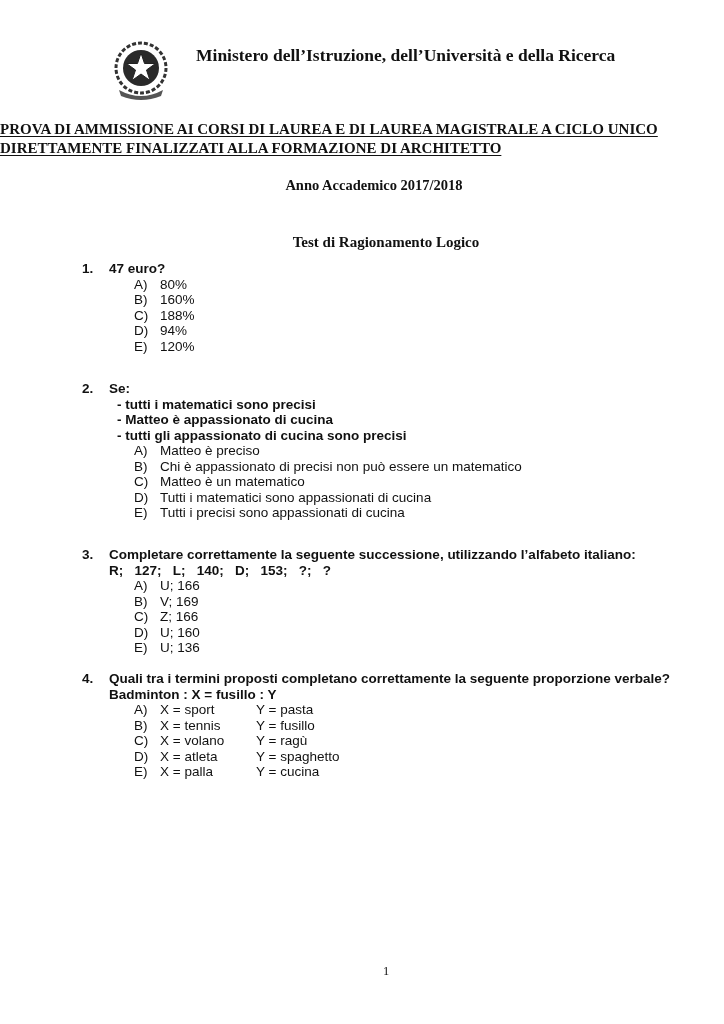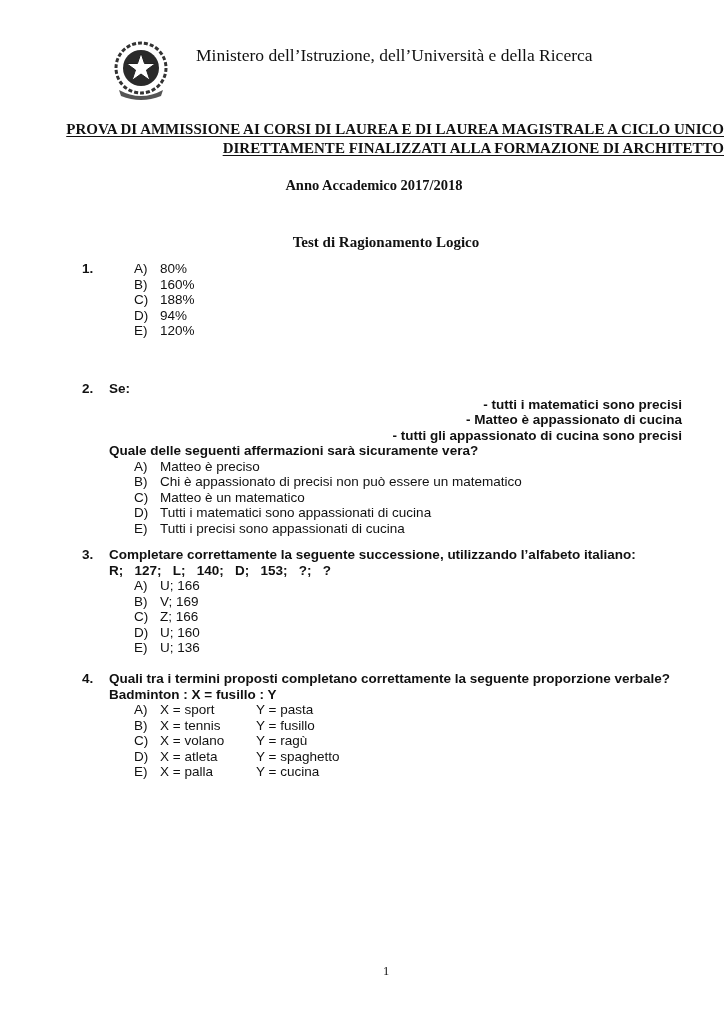--- a/index.html
+++ b/index.html
@@ -1,32 +1,32 @@
 <!DOCTYPE html>
 <html><head>
   <meta charset="utf-8">
   <style>
     html, body { margin: 0; padding: 0; background: #ffffff; }
     body { width: 724px; height: 1024px; position: relative; overflow: hidden; color: #111; }
     .serif { font-family: "Liberation Serif", "DejaVu Serif", serif; }
     .sans { font-family: "Liberation Sans", "DejaVu Sans", sans-serif; }
 
     .emblem { position: absolute; left: 113px; top: 40px; width: 56px; height: 62px; }
-    .ministry { position: absolute; left: 196px; top: 45px; font-size: 17.5px; font-weight: normal; white-space: nowrap; }
+    .ministry { position: absolute; left: 196px; top: 45px; font-size: 17.5px; font-weight: bold; white-space: nowrap; }
 
-    .title-block { position: absolute; left: 0; width: 724px; top: 120px; text-align: right; font-weight: bold; font-size: 15px; line-height: 19px; }
+    .title-block { position: absolute; left: 0; width: 724px; top: 120px; text-align: left; font-weight: bold; font-size: 15px; line-height: 19px; }
     .title-block .line { text-decoration: underline; text-decoration-thickness: 1px; text-underline-offset: 2px; }
     .year { position: absolute; left: 12px; width: 724px; top: 177px; text-align: center; font-weight: bold; font-size: 14.5px; }
     .section { position: absolute; left: 0; width: 772px; top: 234px; text-align: center; font-weight: bold; font-size: 15px; }
     .section span { text-underline-offset: 2px; }
 
     .q { position: absolute; left: 82px; width: 600px; font-size: 13.5px; line-height: 15.5px; }
     .q .stem { font-weight: bold; padding-left: 27px; position: relative; }
     .q .num { position: absolute; left: 0; top: 0; font-weight: bold; }
-    .q .sub { font-weight: bold; padding-left: 35px; text-align: right; }
+    .q .sub { font-weight: bold; padding-left: 35px; }
     .q .opts { padding-left: 52px; }
     .q .opt { display: flex; }
     .q .opt .letter { width: 26px; }
     .q .opt .x { width: 96px; }
 
     .page-num { position: absolute; left: 0; width: 772px; top: 964px; text-align: center; font-size: 12.5px; }
   </style>
 </head>
 <body>
 
@@ -43,20 +43,21 @@
 <div class="title-block serif">
   <div class="line">PROVA DI AMMISSIONE AI CORSI DI LAUREA E DI LAUREA MAGISTRALE A CICLO UNICO</div>
   <div class="line">DIRETTAMENTE FINALIZZATI ALLA FORMAZIONE DI ARCHITETTO</div>
 </div>
 <div class="year serif">Anno Accademico 2017/2018</div>
 <div class="section serif"><span>Test di Ragionamento Logico</span></div>
 
 <div class="q sans" style="top:261px;">
   <div class="stem">
     <span class="num">1.</span>
+    <div>47 euro?</div>
   </div>
   <div class="opts">
     <div class="opt">
         <span class="letter">A)</span>
         <span>80%</span>
       </div>
     <div class="opt">
         <span class="letter">B)</span>
         <span>160%</span>
       </div>
@@ -76,23 +77,20 @@
 </div>
 
 <div class="q sans" style="top:381px;">
   <div class="stem">
     <span class="num">2.</span>
     <div>Se:</div>
   </div>
   <div class="sub">- tutti i matematici sono precisi</div>
   <div class="sub">- Matteo è appassionato di cucina</div>
   <div class="sub">- tutti gli appassionato di cucina sono precisi</div>
-  <div class="stem">
-      <div>Quale delle seguenti affermazioni sarà sicuramente vera?</div>
-    </div>
   <div class="opts">
     <div class="opt">
         <span class="letter">A)</span>
         <span>Matteo è preciso</span>
       </div>
     <div class="opt">
         <span class="letter">B)</span>
         <span>Chi è appassionato di precisi non può essere un matematico</span>
       </div>
     <div class="opt">

